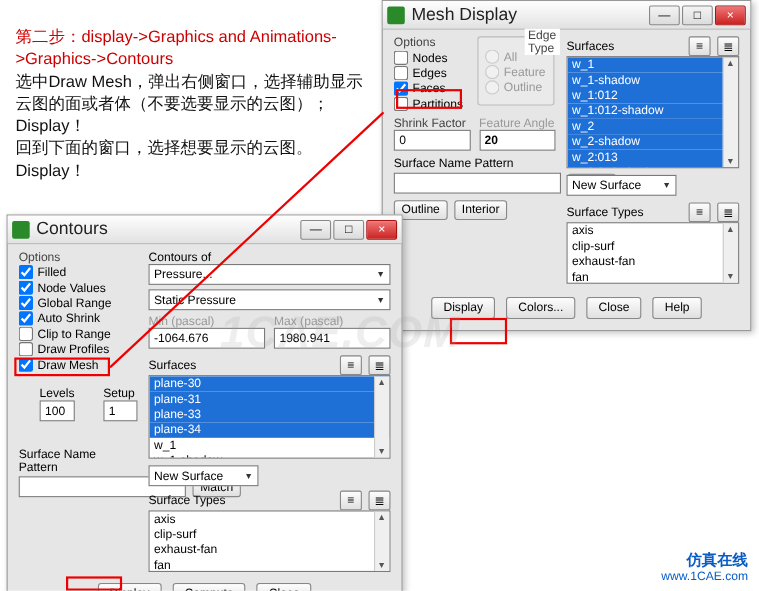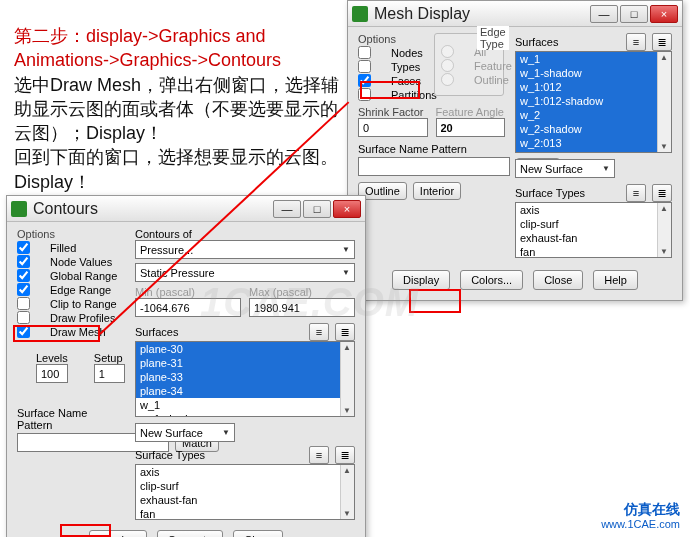--- a/index.html
+++ b/index.html
@@ -1,35 +1,35 @@
 <!DOCTYPE html>
 <html><head>
 <meta charset="utf-8">
 <style>
   * { box-sizing: border-box; font-family: "Microsoft YaHei", "Segoe UI", Tahoma, sans-serif; }
   body { margin: 0; width: 690px; height: 537px; position: relative; background: #fff; overflow: hidden; font-size: 11px; color: #000; }
 
-  .instructions { position: absolute; left: 14px; top: 24px; width: 330px; font-size: 18px; line-height: 1.35; }
+  .instructions { position: absolute; left: 14px; top: 24px; width: 330px; font-size: 15px; line-height: 1.35; }
   .instructions .red { color: #c00; }
   .instructions .black { color: #111; }
 
   .window { position: absolute; background: #e6e6e6; border: 1px solid #999; box-shadow: 2px 2px 6px rgba(0,0,0,0.25); }
   .titlebar { height: 26px; background: linear-gradient(#fefefe,#e2e2e2); border-bottom: 1px solid #bbb; display: flex; align-items: center; padding: 0 4px; }
   .titlebar .appicon { width: 16px; height: 16px; background: #2a8a2a; margin-right: 6px; border-radius: 2px; }
   .titlebar .title { flex: 1; font-size: 16px; color: #222; }
   .titlebar .tbtn { width: 28px; height: 18px; margin-left: 2px; border: 1px solid #888; background: linear-gradient(#f4f4f4,#dcdcdc); display: flex; align-items: center; justify-content: center; font-size: 11px; border-radius: 2px; }
   .titlebar .close { background: linear-gradient(#e77,#c22); color: #fff; border-color: #a11; }
 
   .panel { padding: 6px 10px 10px; }
   .groupbox { border: 1px solid #bbb; border-radius: 3px; padding: 6px 6px 8px; position: relative; background: #eaeaea; }
   .groupbox > .gtitle { position: absolute; top: -8px; left: 6px; background: #ffffff; padding: 0 3px; font-size: 11px; color: #444; margin-left: 36px; }
   .disabled { color: #999; }
 
   .row { display: flex; align-items: center; gap: 6px; }
-  .cb { display: flex; align-items: center; gap: 20px; margin: 1px 0; }
+  .cb { display: flex; align-items: center; gap: 4px; margin: 1px 0; }
   .cb input { margin: 0; }
 
   .btn { background: linear-gradient(#fdfdfd,#e0e0e0); border: 1px solid #888; border-radius: 3px; padding: 3px 10px; font-size: 11px; cursor: default; }
   .btn.sm { padding: 2px 6px; font-size: 11px; }
   .iconbtn { width: 20px; height: 18px; background: linear-gradient(#fdfdfd,#e0e0e0); border: 1px solid #888; border-radius: 2px; display: flex; align-items: center; justify-content: center; }
 
   .select, .text { background: #fff; border: 1px solid #7a7a7a; height: 19px; padding: 0 4px; font-size: 11px; display: flex; align-items: center; justify-content: space-between; }
   .select .arrow { font-size: 8px; color: #333; }
   input.text { padding: 0 4px; }
 
@@ -78,21 +78,21 @@
       <div style="width:147px;">
         <div class="row" style="align-items:flex-start; gap:6px;">
           <div style="width:70px;">
             <div style="color:#444;">Options</div>
             <div class="cb">
                 <input type="checkbox" style="">
                 <span>Nodes</span>
               </div>
             <div class="cb">
                 <input type="checkbox" style="">
-                <span>Types</span>
+                <span>Edges</span>
               </div>
             <div class="cb">
                 <input type="checkbox" checked="" style="">
                 <span>Faces</span>
               </div>
             <div class="cb">
                 <input type="checkbox" style="">
                 <span>Partitions</span>
               </div>
           </div>
@@ -210,21 +210,21 @@
         <div class="cb">
             <input type="checkbox" checked="" style="">
             <span>Node Values</span>
           </div>
         <div class="cb">
             <input type="checkbox" checked="" style="">
             <span>Global Range</span>
           </div>
         <div class="cb">
             <input type="checkbox" checked="" style="">
-            <span>Edge Range</span>
+            <span>Auto Shrink</span>
           </div>
         <div class="cb">
             <input type="checkbox" style="">
             <span>Clip to Range</span>
           </div>
         <div class="cb">
             <input type="checkbox" style="">
             <span>Draw Profiles</span>
           </div>
         <div class="cb">

